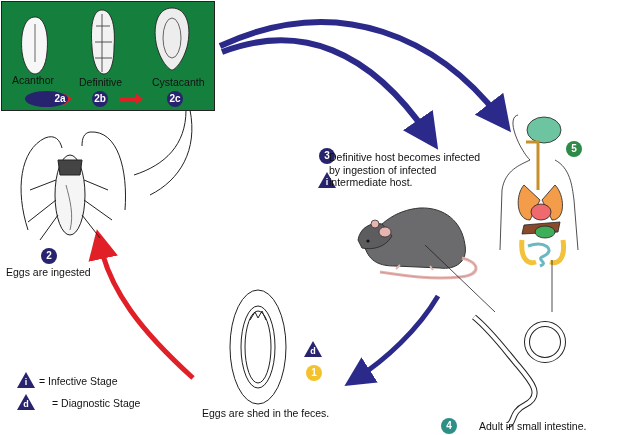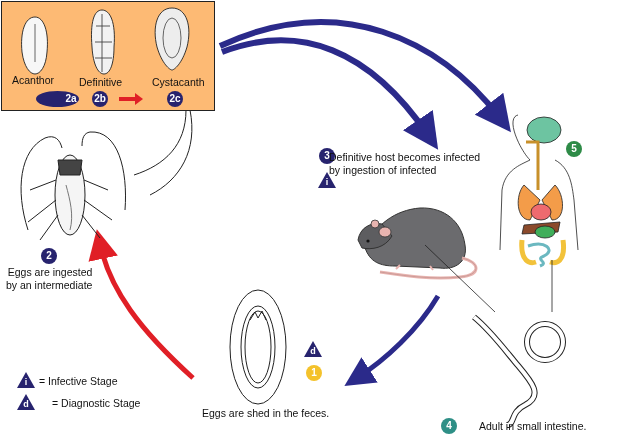--- a/index.html
+++ b/index.html
@@ -13,21 +13,21 @@
   .green { background: #2e8b47; }
   .teal { background: #2e8f86; }
   .yellow { background: #f4c22b; }
   .tri { position: absolute; width: 18px; height: 16px; }
   .tri .shape { position: absolute; left: 0; top: 0; width: 0; height: 0;
                 border-left: 9px solid transparent; border-right: 9px solid transparent;
                 border-bottom: 16px solid #27236e; }
   .tri .lbl { position: absolute; left: 0; width: 18px; top: 5px; text-align: center;
               color: #fff; font-weight: bold; font-size: 9px; line-height: 10px; }
   .box { position: absolute; left: 1px; top: 1px; width: 212px; height: 108px;
-         border: 1.5px solid #222; background: #fdba74; }
+         border: 1.5px solid #222; background: #15803d; }
 </style>
 </head>
 <body>
 
 <svg class="art" width="620" height="435" viewBox="0 0 620 435">
   <defs>
     <marker id="mBlue" markerWidth="6" markerHeight="6" refX="3" refY="3" orient="auto" markerUnits="strokeWidth">
       <path d="M0,0 L6,3 L0,6 z" fill="#2b2a8a"></path>
     </marker>
     <marker id="mRed" markerWidth="6" markerHeight="6" refX="3" refY="3" orient="auto" markerUnits="strokeWidth">
@@ -106,41 +106,41 @@
       <path d="M94,24 L108,24 M93,40 L110,40 M93,56 L110,56 M100,12 L100,70" stroke="#444"></path>
       <path d="M170,6 C155,6 150,25 155,45 C160,62 168,68 170,68 C172,68 180,62 185,45 C190,25 185,6 170,6 z" fill="#ededed"></path>
       <ellipse cx="170" cy="36" rx="9" ry="20" stroke="#555"></ellipse>
     </g>
     <path d="M46,97 L63,97" stroke="#e01f26" stroke-width="4"></path>
     <path d="M62,91 L70,97 L62,103 z" fill="#e01f26"></path>
     <path d="M117,97 L134,97" stroke="#e01f26" stroke-width="4"></path>
     <path d="M133,91 L141,97 L133,103 z" fill="#e01f26"></path>
   </svg>
   <div class="txt" style="left:10px;top:72px;">Acanthor</div>
-  <div class="badge navy" style="left:34px;top:89px;padding-left:27px;">2a</div>
+  <div class="badge navy" style="left:23px;top:89px;padding-left:27px;">2a</div>
   <div class="txt" style="left:77px;top:74px;">Definitive</div>
   <div class="badge navy" style="left:90px;top:89px;">2b</div>
   <div class="txt" style="left:150px;top:74px;text-align:center;">Cystacanth</div>
   <div class="badge navy" style="left:165px;top:89px;">2c</div>
 </div>
 
 <div class="badge navy" style="left:41px;top:248px;">2</div>
 <div class="txt" style="left:6px;top:266px;text-align:right;">
   <div>Eggs are ingested</div>
-  <div>by an intermediate</div>
 </div>
 
 <div class="badge navy" style="left:319px;top:148px;">3</div>
 <div class="tri" style="left:318px;top:172px;">
   <div class="shape"></div>
     <div class="lbl">i</div>
 </div>
 <div class="txt" style="left:329px;top:151px;">
   <div>Definitive host becomes infected</div>
   <div>by ingestion of infected</div>
+  <div>intermediate host.</div>
 </div>
 
 <div class="badge green" style="left:566px;top:141px;">5</div>
 
 <div class="tri" style="left:304px;top:341px;">
   <div class="shape"></div>
     <div class="lbl">d</div>
 </div>
 <div class="badge yellow" style="left:306px;top:365px;">1</div>
 <div class="txt" style="left:202px;top:407px;">Eggs are shed in the feces.</div>

